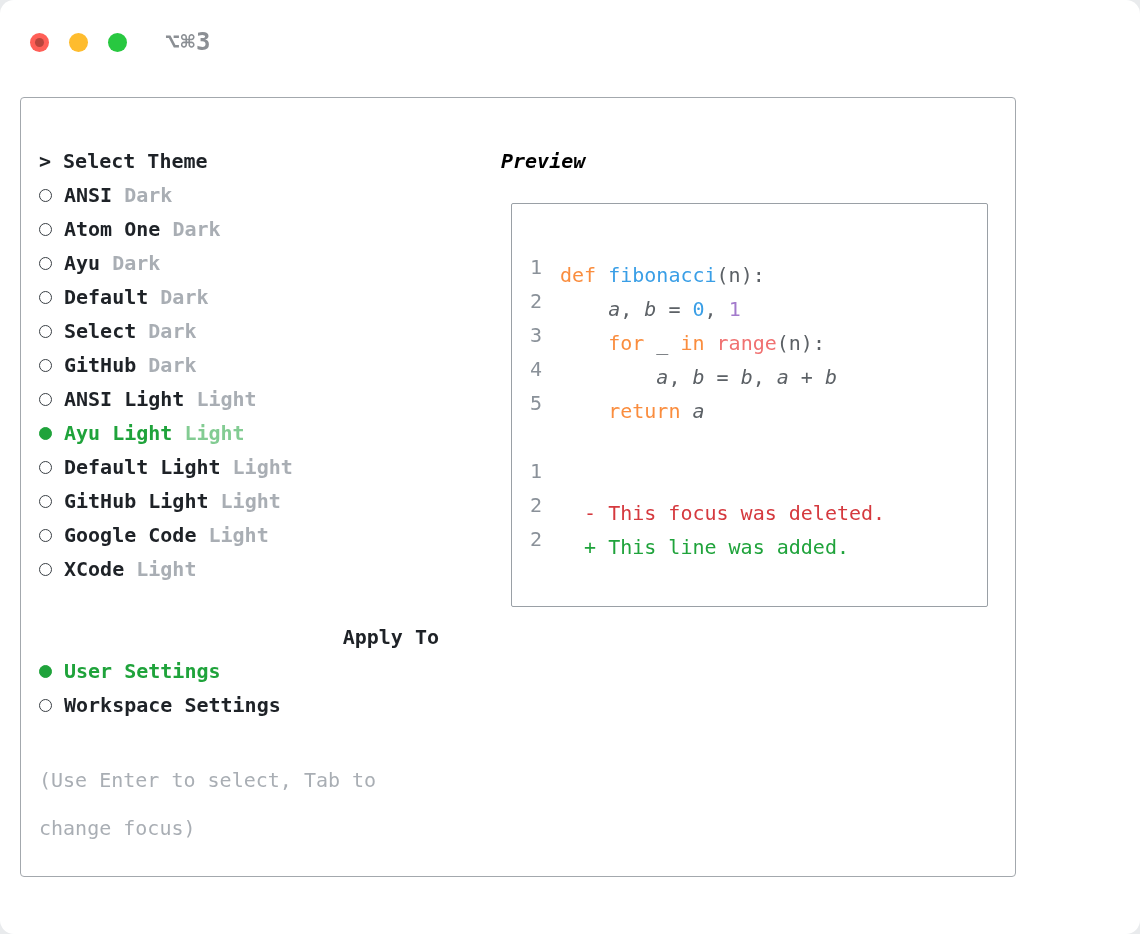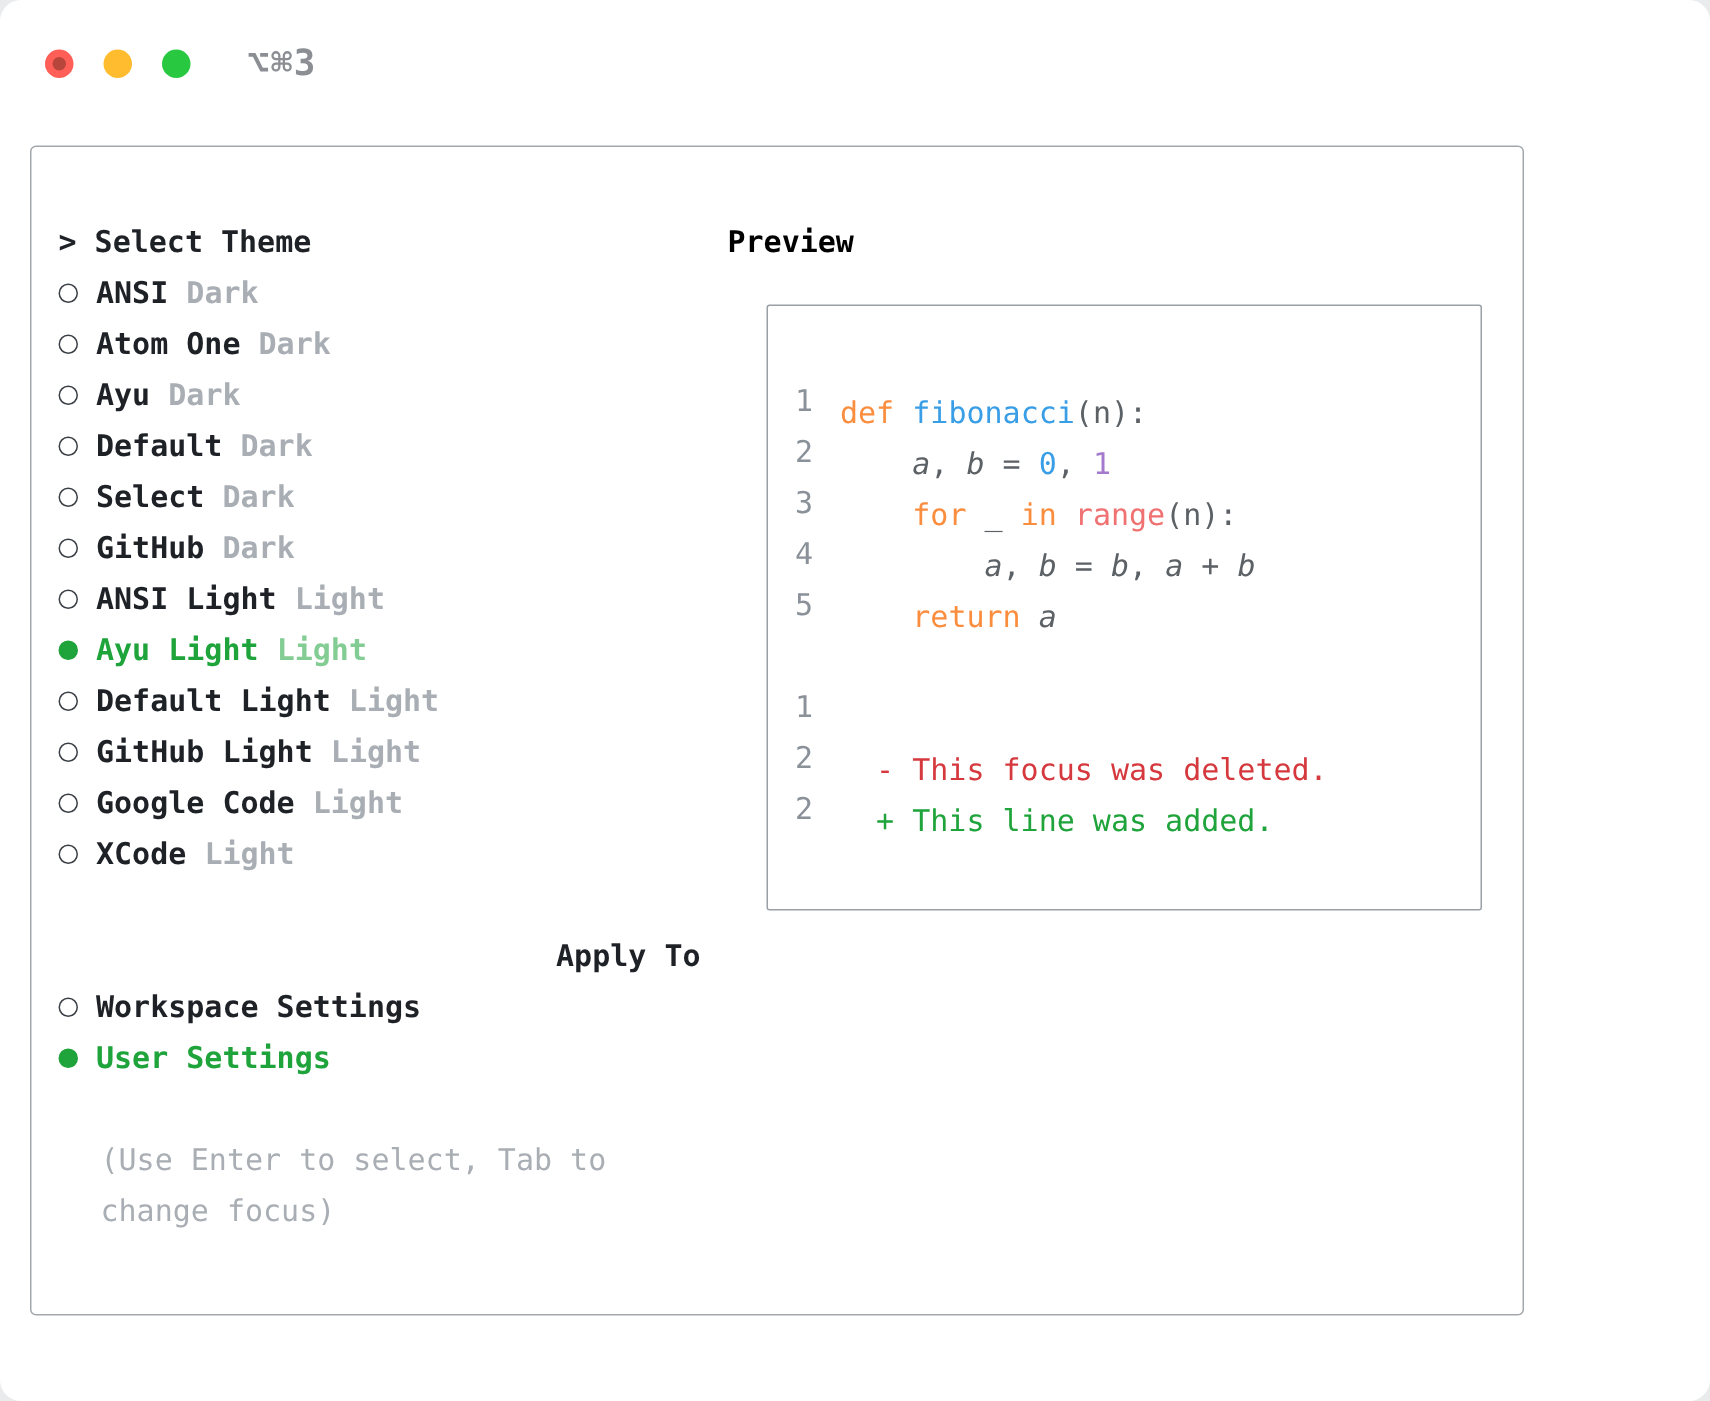--- a/index.html
+++ b/index.html
@@ -29,22 +29,22 @@
   .radio{width:11px;height:11px;border:1.5px solid #3a3f45;border-radius:50%;
     margin-right:12px;flex:none;display:inline-block;}
   .item .variant{color:var(--muted);}
   .item.selected .radio{background:var(--green);border-color:var(--green);}
   .item.selected .label{color:var(--green);}
   .item.selected .variant{color:var(--green);opacity:.55;}
   .spacer{height:34px;}
   .apply-title{height:34px;line-height:34px;font-weight:bold;padding-left:26px;text-align:right;}
   .opt.selected .radio{background:var(--green);border-color:var(--green);}
   .opt.selected .label{color:var(--green);}
-  .hint{margin-top:34px;width:400px;color:var(--muted);white-space:normal;line-height:34px;margin-left:28px;}
-  .rightcol{position:absolute;left:464px;top:46px;font-size:20px;line-height:34px;}
+  .hint{margin-top:34px;width:400px;color:var(--muted);white-space:normal;line-height:48px;}
+  .rightcol{position:absolute;left:480px;top:46px;font-size:20px;line-height:34px;font-style:italic;}
   .preview-box{position:absolute;left:490px;top:105px;width:477px;height:404px;
     border:1px solid #9aa0a6;border-radius:2px;background:#fff;
     padding:46px 0 0 18px;box-sizing:border-box;font-size:20px;line-height:34px;}
   .cline{display:flex;height:34px;align-items:center;white-space:pre;}
   .gutter{display:inline-block;width:12px;margin-right:18px;color:var(--gutter);text-align:right;flex:none;}
   .src{white-space:pre;color:var(--code-fg);margin-top:16px;}
   .tk-kw{color:var(--orange);}
   .tk-fn{color:var(--blue);}
   .tk-fg{color:var(--code-fg);}
   .tk-var{color:var(--code-fg);font-style:italic;}
@@ -88,22 +88,22 @@
           <div class="item row"><span class="radio"></span><span class="label">GitHub Light </span><span class="variant">Light</span></div>
           <div class="item row"><span class="radio"></span><span class="label">Google Code </span><span class="variant">Light</span></div>
           <div class="item row"><span class="radio"></span><span class="label">XCode </span><span class="variant">Light</span></div>
         </div>
 
       <div class="spacer"></div>
 
       <div class="apply-title">Apply To</div>
 
       <div>
+          <div class="opt selected row"><span class="radio"></span><span class="label">User Settings</span></div>
           <div class="opt row"><span class="radio"></span><span class="label">Workspace Settings</span></div>
-          <div class="opt selected row"><span class="radio"></span><span class="label">User Settings</span></div>
         </div>
 
       <div class="hint">(Use Enter to select, Tab to change focus)</div>
     </div>
 
     <div class="rightcol">
       <div class="row hdr">Preview</div>
     </div>
 
     <div class="preview-box">

